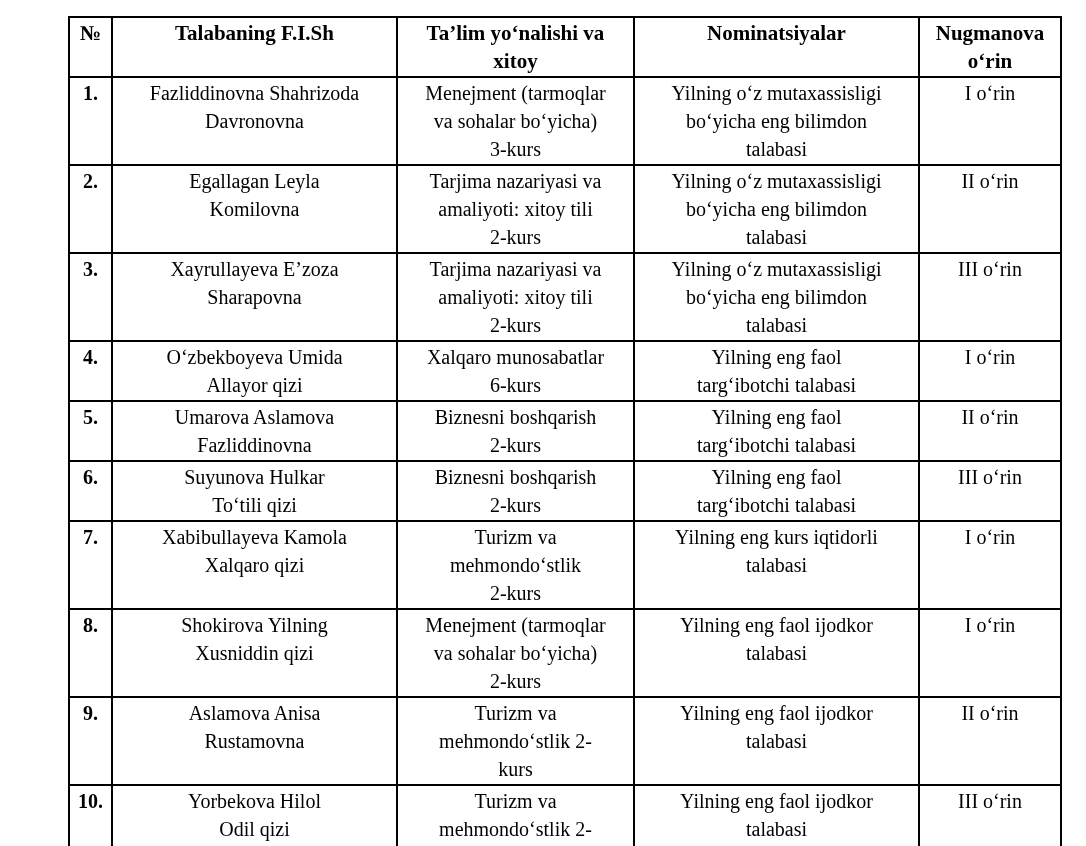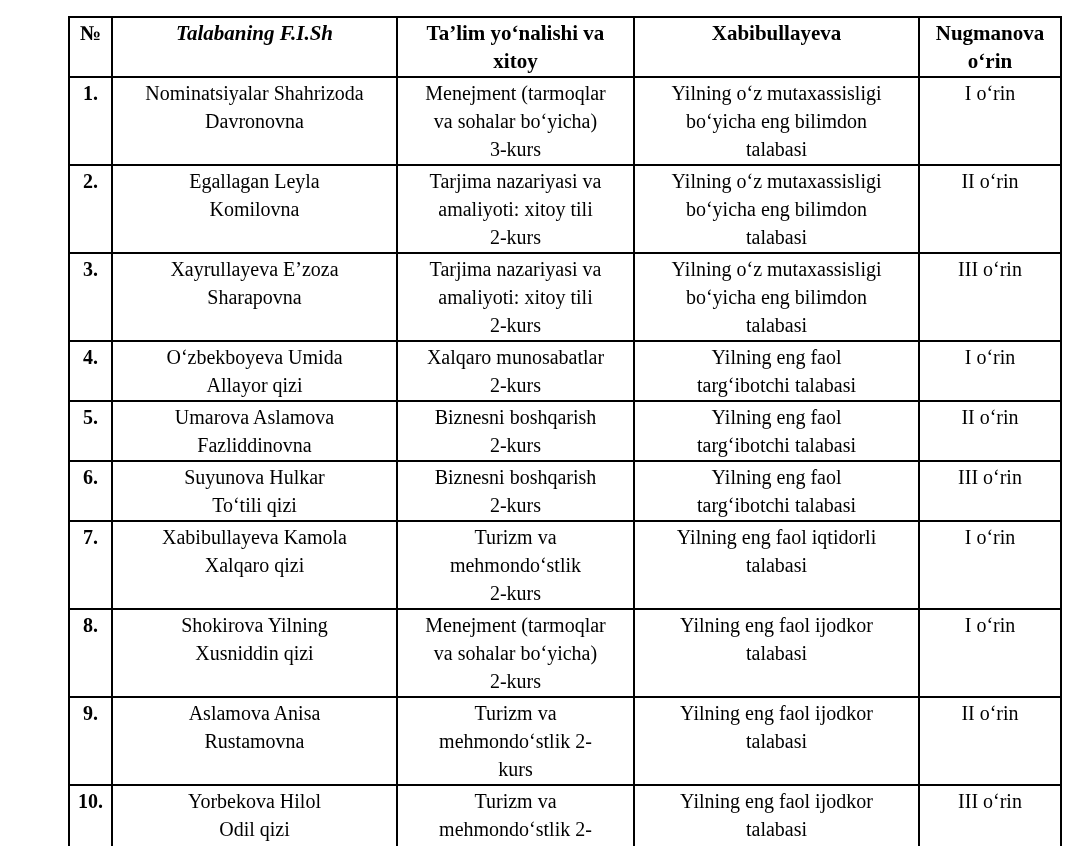--- a/index.html
+++ b/index.html
@@ -37,21 +37,20 @@
     padding: 1px 4px;
     overflow: hidden;
   }
   table.doc-table th {
     font-weight: bold;
     font-size: 21px;
   }
   th.th-name {
     text-align: left;
     padding-left: 9px;
-    font-style: italic;
   }
   td.cell-num {
     font-weight: bold;
   }
 </style>
 </head>
 <body>
 
 <div class="page">
   <table class="doc-table">
@@ -61,29 +60,29 @@
       <col style="width:237px">
       <col style="width:285px">
       <col style="width:142px">
     </colgroup>
     <thead>
       <tr style="height:58px">
         <th>№</th>
         <th class="th-name">Talabaning F.I.Sh</th>
         <th>Ta’lim yo‘nalishi va
 xitoy</th>
-        <th>Xabibullayeva</th>
+        <th>Nominatsiyalar</th>
         <th>Nugmanova
 o‘rin</th>
       </tr>
     </thead>
     <tbody>
       <tr style="height:85px">
         <td class="cell-num">1.</td>
-        <td>Nominatsiyalar Shahrizoda
+        <td>Fazliddinovna Shahrizoda
 Davronovna</td>
         <td>Menejment (tarmoqlar
 va sohalar bo‘yicha)
 3-kurs</td>
         <td>Yilning o‘z mutaxassisligi
 bo‘yicha eng bilimdon
 talabasi</td>
         <td>I o‘rin</td>
       </tr>
       <tr style="height:85px">
@@ -108,21 +107,21 @@
         <td>Yilning o‘z mutaxassisligi
 bo‘yicha eng bilimdon
 talabasi</td>
         <td>III o‘rin</td>
       </tr>
       <tr style="height:56px">
         <td class="cell-num">4.</td>
         <td>O‘zbekboyeva Umida
 Allayor qizi</td>
         <td>Xalqaro munosabatlar
-2-kurs</td>
+6-kurs</td>
         <td>Yilning eng faol
 targ‘ibotchi talabasi</td>
         <td>I o‘rin</td>
       </tr>
       <tr style="height:56px">
         <td class="cell-num">5.</td>
         <td>Umarova Aslamova
 Fazliddinovna</td>
         <td>Biznesni boshqarish
 2-kurs</td>
@@ -140,21 +139,21 @@
 targ‘ibotchi talabasi</td>
         <td>III o‘rin</td>
       </tr>
       <tr style="height:84px">
         <td class="cell-num">7.</td>
         <td>Xabibullayeva Kamola
 Xalqaro qizi</td>
         <td>Turizm va
 mehmondo‘stlik
 2-kurs</td>
-        <td>Yilning eng faol iqtidorli
+        <td>Yilning eng kurs iqtidorli
 talabasi</td>
         <td>I o‘rin</td>
       </tr>
       <tr style="height:84px">
         <td class="cell-num">8.</td>
         <td>Shokirova Yilning
 Xusniddin qizi</td>
         <td>Menejment (tarmoqlar
 va sohalar bo‘yicha)
 2-kurs</td>

